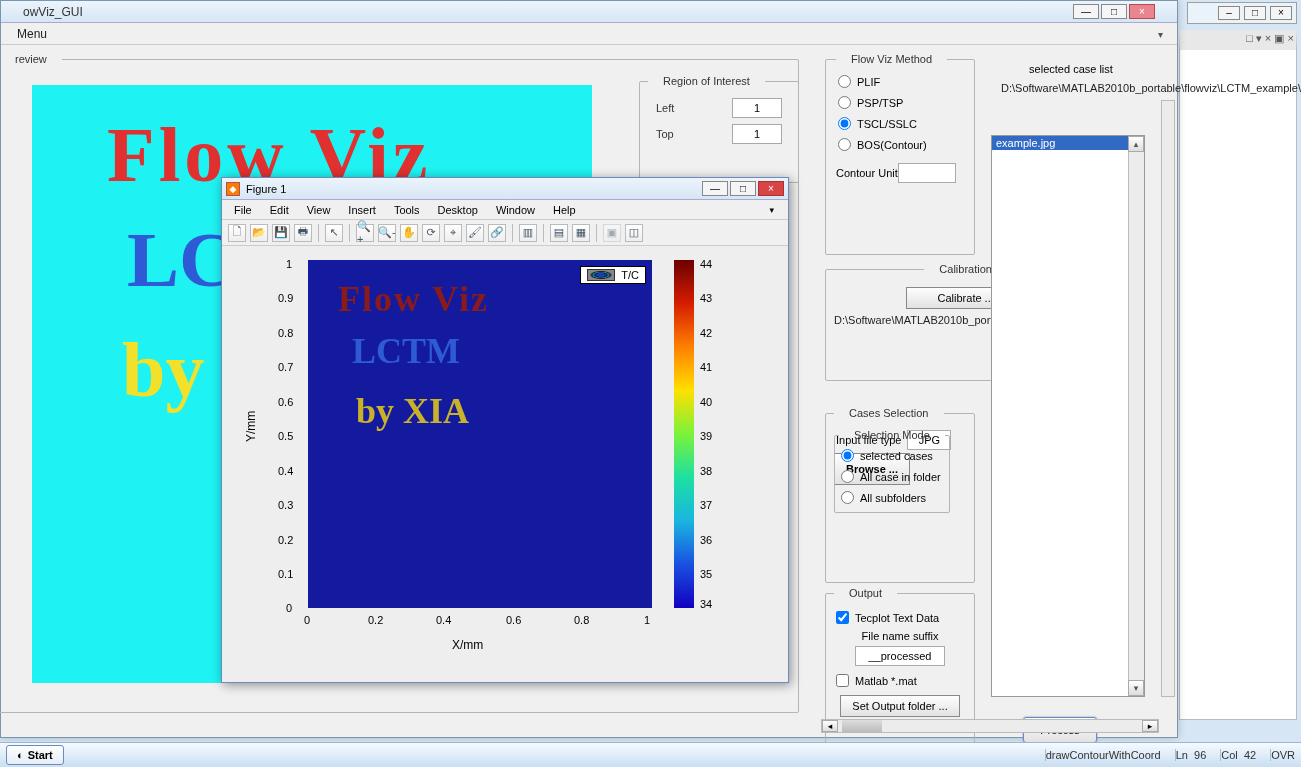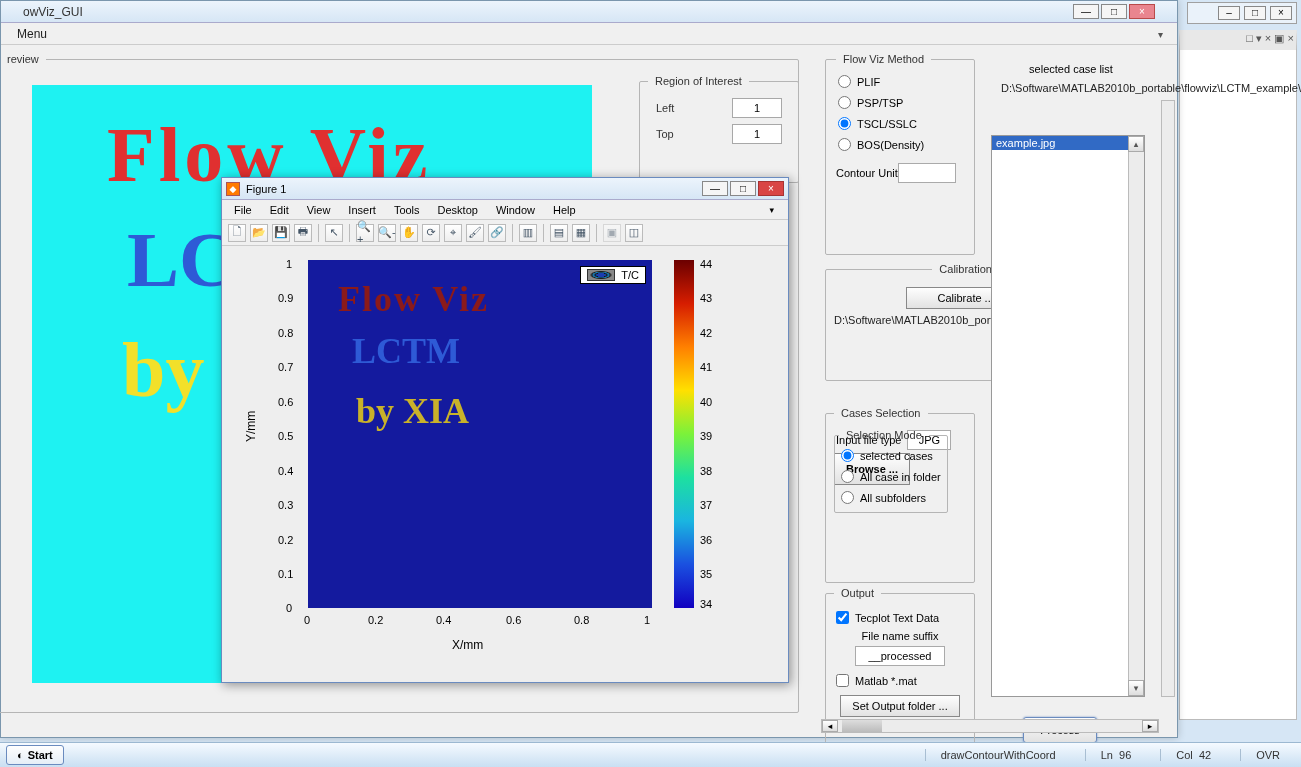--- a/index.html
+++ b/index.html
@@ -20,21 +20,21 @@
   .winbtn.close { background:#e9858f; border-color:#b94a4a; color:#fff; }
   .winbtn.closeX { background:#d94545; border-color:#a63333; color:#fff; }
 
   .menubar { height:22px; background:#f0f0f0; display:flex; align-items:center; padding:0 10px; border-bottom:1px solid #ccc; position:relative;}
   .menubar span { font-size:12px; color:#222; padding:2px 6px; }
   .menubar .drop { position:absolute; right:8px; top:4px; font-size:10px; color:#555;}
 
   .client { position:relative; width:100%; height:calc(100% - 44px); background:#f0f0f0; }
 
   fieldset { border:1px solid #b5b5b5; border-radius:2px; position:absolute; padding:8px; }
-  legend { font-size:11px; color:#333; padding:0 7px; }
+  legend { font-size:11px; color:#333; padding:0 15px; }
 
   
   .fs-preview { left:-10px; top:8px; width:808px; height:660px; }
   .preview-img { position:absolute; left:40px; top:20px; width:560px; height:598px; background:#1ef2f2; }
   .preview-img .t1 { position:absolute; left:75px; top:25px; font-family:"Times New Roman",serif; font-size:78px; font-weight:bold; color:#e03030; letter-spacing:4px; }
   .preview-img .t2 { position:absolute; left:95px; top:130px; font-family:"Times New Roman",serif; font-size:78px; font-weight:bold; color:#2e5ad6; }
   .preview-img .t3 { position:absolute; left:90px; top:240px; font-family:"Times New Roman",serif; font-size:78px; font-weight:bold; color:#f2e02a; }
 
   
   .fs-roi { left:638px; top:30px; width:160px; height:108px; }
@@ -109,21 +109,21 @@
   .tick { position:absolute; font-size:11px; color:#000; }
 
   .colorbar { position:absolute; left:452px; top:14px; width:20px; height:348px;
     background:linear-gradient(to bottom,#6b0000,#d61d00,#ff8000,#ffe000,#7bf23a,#1de0a0,#1ab5e0,#1a50e0,#1200c0); }
   .cbtick { position:absolute; left:478px; font-size:11px; color:#000; }
 
   
   .taskbar { position:absolute; left:0; bottom:0; width:100%; height:25px; background:linear-gradient(#f5faff,#c9dff2); border-top:1px solid #9cb8d1; display:flex; align-items:center; padding:0 6px; justify-content:space-between; }
   .start-btn { height:20px; padding:0 10px; background:linear-gradient(#fefefe,#e5eef7); border:1px solid #6a8bbf; border-radius:3px; font-weight:bold; font-size:11px; display:flex; align-items:center; gap:4px;}
   .status-right { display:flex; align-items:center; gap:14px; font-size:11px; color:#333; }
-  .status-cell { border-left:1px solid #a8bed2; padding:0 15px; }
+  .status-cell { border-left:1px solid #a8bed2; padding:0 0; }
 </style>
 </head>
 <body>
 
 <div class="bg-window">
   <span>–</span>
   <span>□</span>
   <span>×</span>
 </div>
 <div class="bg-strip">
@@ -176,21 +176,21 @@
       <div class="radio-row">
           <input type="radio" name="m" style="">
           <label>PSP/TSP</label>
         </div>
       <div class="radio-row">
           <input type="radio" name="m" checked="" style="">
           <label>TSCL/SSLC</label>
         </div>
       <div class="radio-row">
           <input type="radio" name="m" style="">
-          <label>BOS(Density)</label>
+          <label>BOS(Contour)</label>
         </div>
       <div class="contour-row">
         <label>Contour Unit</label>
         <input type="text" value="" style="">
       </div>
     </fieldset>
 
     <fieldset class="fs-calib">
       <legend>Calibration</legend>
       <button>Calibrate ...</button>

